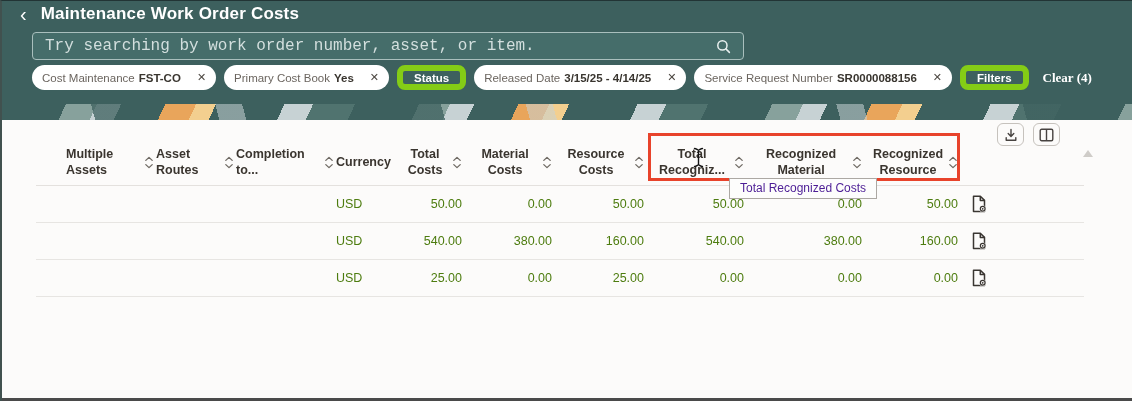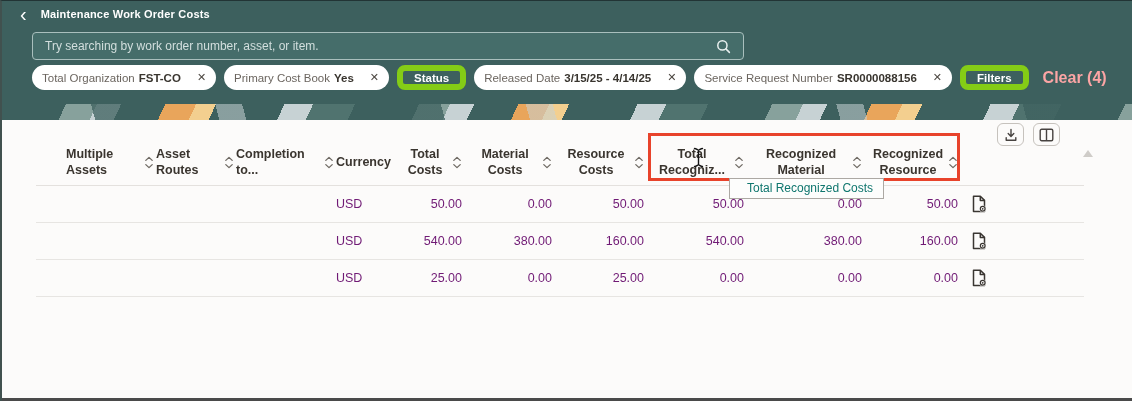--- a/index.html
+++ b/index.html
@@ -8,48 +8,48 @@
     position:relative; width:1132px; height:401px; overflow:hidden;
     background:#FCFBFA;
     border-left:2px solid #41514f; border-top:1px solid #223435;
   }
   .bottom-edge { position:absolute; left:0; bottom:0; width:100%; height:3px; background:#4a4a4a; }
 
   
   .topbar { position:absolute; left:0; top:0; width:100%; height:103px; background:#3D605E; }
   .title-row { position:absolute; left:18px; top:2px; display:flex; align-items:center; gap:14px; }
   .back-btn { color:#fff; font-size:20px; line-height:22px; cursor:pointer; font-weight:400; }
-  .page-title { color:#fff; font-size:11px; font-weight:bold; letter-spacing:.2px; }
+  .page-title { color:#fff; font-size:17px; font-weight:bold; letter-spacing:.2px; }
 
   .search-wrap {
     position:absolute; left:30px; top:31px; width:712px; height:28px;
     border:1px solid #A9BFBD; border-radius:4px; background:#456D6A;
     display:flex; align-items:center;
   }
   .search-input {
     flex:1; background:transparent; border:none; outline:none;
-    color:#E8F0EF; font-size:12px; padding:0 12px; font-family:Liberation Sans, sans-serif;
+    color:#E8F0EF; font-size:16px; padding:0 12px; font-family:Liberation Mono, monospace;
   }
   .search-input::placeholder { color:#D3DFDE; opacity:1; }
   .search-icon { margin-right:12px; display:flex; }
 
   .chips-row { position:absolute; left:30px; top:64px; display:flex; align-items:center; gap:8px; }
   .chip {
     display:inline-flex; align-items:center; height:25px; padding:0 10px;
     background:#fff; border-radius:13px; font-size:11.5px; white-space:nowrap;
   }
   .chip .chip-label { color:#6B655F; margin-right:4px; }
   .chip .chip-value { color:#39352F; font-weight:bold; }
   .chip .chip-x { color:#4C4741; font-size:11px; margin-left:9px; padding-left:7px; cursor:pointer; }
   .chip-dark {
     display:inline-flex; align-items:center; height:25px; padding:0 11px;
     background:transparent; border:6px solid #84cc16; border-radius:8px;
     color:#fff; font-size:11.5px; font-weight:bold; cursor:pointer; white-space:nowrap;
   }
-  .clear-btn { color:#fca5a5; font-size:16px; font-weight:bold; margin-left:6px; cursor:pointer; white-space:nowrap; }
+  .clear-btn { color:#ffffff; font-size:13px; font-weight:bold; margin-left:6px; cursor:pointer; white-space:nowrap;font-family:Liberation Serif, serif; }
 
   
   .band {
     position:absolute; left:0; top:103px; width:100%; height:16px;
     background-color:#6E8D89;
     background-image:
       repeating-linear-gradient(75deg, rgba(61,96,94,0) 0 90px, rgba(61,96,94,.75) 90px 128px, rgba(61,96,94,0) 128px 210px, rgba(199,210,212,.55) 210px 236px, rgba(61,96,94,0) 236px 300px),
       repeating-linear-gradient(115deg, #3D605E 0 58px, #87A19C 58px 86px, #C7D2D4 86px 108px, #3D605E 108px 148px, #E9A55B 148px 176px, #F3CF8F 176px 194px, #3D605E 194px 256px, #C7D2D4 256px 282px, #50736F 282px 320px);
   }
 
@@ -76,34 +76,34 @@
   .th {
     font-size:12.5px; font-weight:bold; color:#3A352F; line-height:1.25;
     display:flex; align-items:center; gap:4px;
   }
   .th.left { justify-content:flex-start; text-align:left; }
   .th.right { justify-content:flex-end; text-align:center; padding-right:8px; }
   .th.first { padding-left:30px; }
   .th .lbl { max-width:calc(100% - 16px); }
   .sort { flex:0 0 auto; display:flex; }
   .trow { height:37px; align-items:center; border-bottom:1px solid #E7E5E2; }
-  .td { font-size:12.5px; color:#701a75; }
+  .td { font-size:12.5px; color:#4d7c0f; }
   .td.num { text-align:right; padding-right:8px; }
   .td.icon-cell { padding-left:6px; }
   .review-btn { background:none; border:none; cursor:pointer; padding:0; display:flex; }
 
   
   .red-box {
     position:absolute; left:646px; top:132px; width:312px; height:48px;
     border:3px solid #E8432B; z-index:5; pointer-events:none;
   }
   .tooltip {
     position:absolute; left:727px; top:177px; z-index:6;
-    background:#FDFDFC; border:1px solid #ACA8A3; color:#0f766e;
-    font-size:12px; padding:2px 10px 3px 17px; white-space:nowrap;
+    background:#FDFDFC; border:1px solid #ACA8A3; color:#4c1d95;
+    font-size:12px; padding:2px 10px 3px 10px; white-space:nowrap;
   }
   .cursor-ibeam { position:absolute; left:691px; top:146px; z-index:7; }
 </style>
 </head>
 <body>
 
 <div class="page">
 
   <div class="topbar">
     <div class="title-row">
@@ -116,21 +116,21 @@
       <span class="search-icon">
         <svg width="15" height="15" viewBox="0 0 15 15">
             <circle cx="6.4" cy="6.4" r="4.6" fill="none" stroke="#E8F0EF" stroke-width="1.5"></circle>
             <line x1="9.9" y1="9.9" x2="13.4" y2="13.4" stroke="#E8F0EF" stroke-width="1.5" stroke-linecap="round"></line>
           </svg>
       </span>
     </div>
 
     <div class="chips-row">
       <div class="chip">
-        <span class="chip-label">Total Organization</span>
+        <span class="chip-label">Cost Maintenance</span>
         <span class="chip-value">FST-CO</span>
         <span class="chip-x">✕</span>
       </div>
       <div class="chip">
         <span class="chip-label">Primary Cost Book</span>
         <span class="chip-value">Yes</span>
         <span class="chip-x">✕</span>
       </div>
       <div class="chip-dark">
         <span>Status</span>

